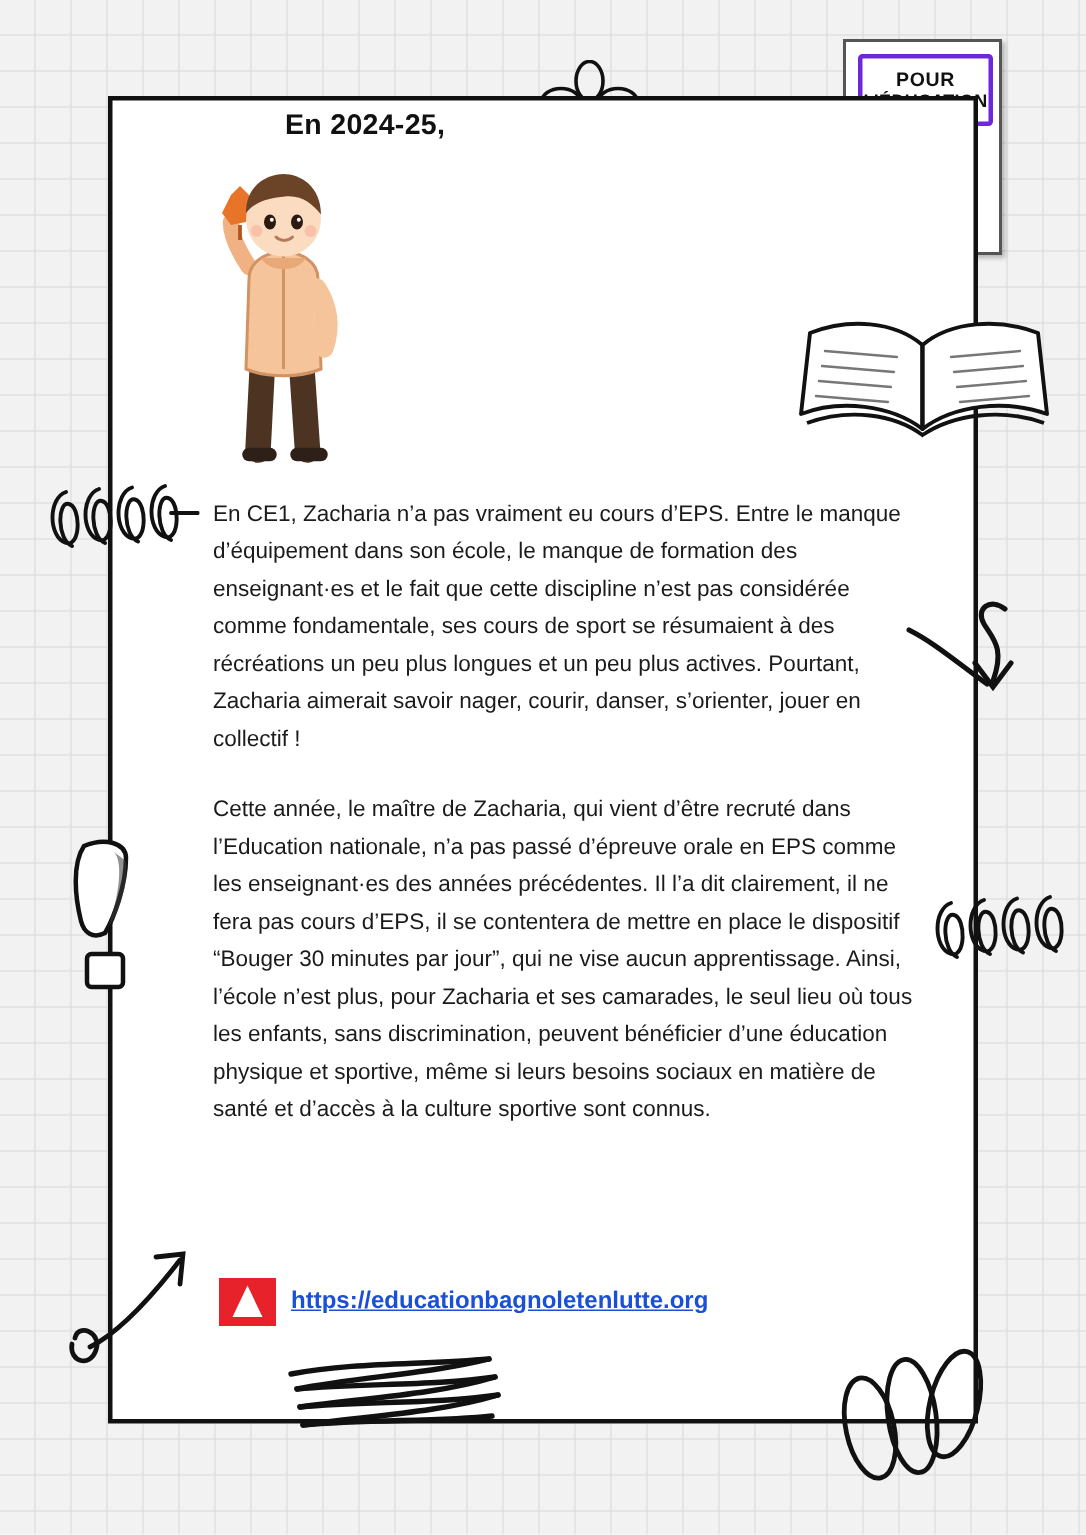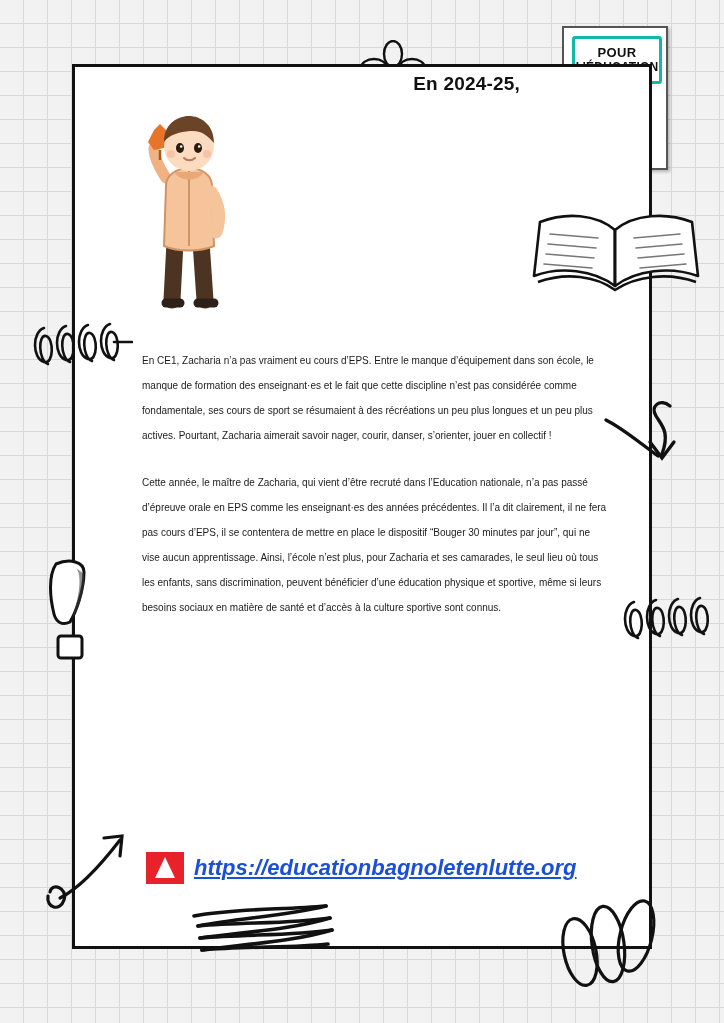--- a/index.html
+++ b/index.html
@@ -39,21 +39,21 @@
     border: 3px solid #111111;
     box-sizing: border-box;
   }
 
   
   .headline {
     position: absolute;
     left: 190px;
     top: 70px;
     width: 330px;
-    text-align: right;
+    text-align: left;
     font-weight: bold;
     font-size: 19px;
     line-height: 27px;
     color: #111111;
     letter-spacing: .2px;
   }
 
   
   .kid {
     position: absolute;
@@ -75,21 +75,21 @@
     border: 2px solid #555;
     box-shadow: 2px 2px 3px rgba(0,0,0,.25);
     overflow: hidden;
   }
   .protest .sign-box {
     position: absolute;
     left: 8px;
     top: 8px;
     width: 84px;
     height: 42px;
-    border: 3px solid #14b8a6;
+    border: 3px solid #6d28d9;
     border-radius: 3px;
     background: #fff;
     display: flex;
     flex-direction: column;
     align-items: center;
     justify-content: center;
     line-height: 15px;
   }
   .protest .sign-l1 {
     font-weight: bold;
@@ -111,23 +111,23 @@
     left: 528px;
     top: 204px;
     width: 175px;
     height: 105px;
   }
 
   
   .body-text {
     position: absolute;
     left: 142px;
-    top: 348px;
+    top: 330px;
     width: 468px;
-    font-size: 10px;
+    font-size: 15px;
     line-height: 25px;
     color: #1b1b1b;
   }
   .body-text p { margin: 0 0 22px 0; }
   .body-text p:last-child { margin-bottom: 16px; }
 
   
   .link-row {
     position: absolute;
     left: 146px;
@@ -147,26 +147,25 @@
     content: "";
     position: absolute;
     left: 9px;
     top: 5px;
     width: 0; height: 0;
     border-left: 10px solid transparent;
     border-right: 10px solid transparent;
     border-bottom: 21px solid #ffffff;
   }
   .site-link {
-    font-size: 22px;
+    font-size: 16px;
     font-weight: bold;
     color: #1a4fd6;
     text-decoration: underline;
     white-space: nowrap;
-    font-style: italic;
   }
 
   
   .doodle { position: absolute; }
   .d-springs-left { left: 28px; top: 318px; }
   .d-springs-right { left: 620px; top: 592px; }
   .d-flower { left: 358px; top: 40px; }
   .d-arrow-right { left: 600px; top: 392px; }
   .d-exclam { left: 36px; top: 556px; }
   .d-arrow-up { left: 42px; top: 830px; }

